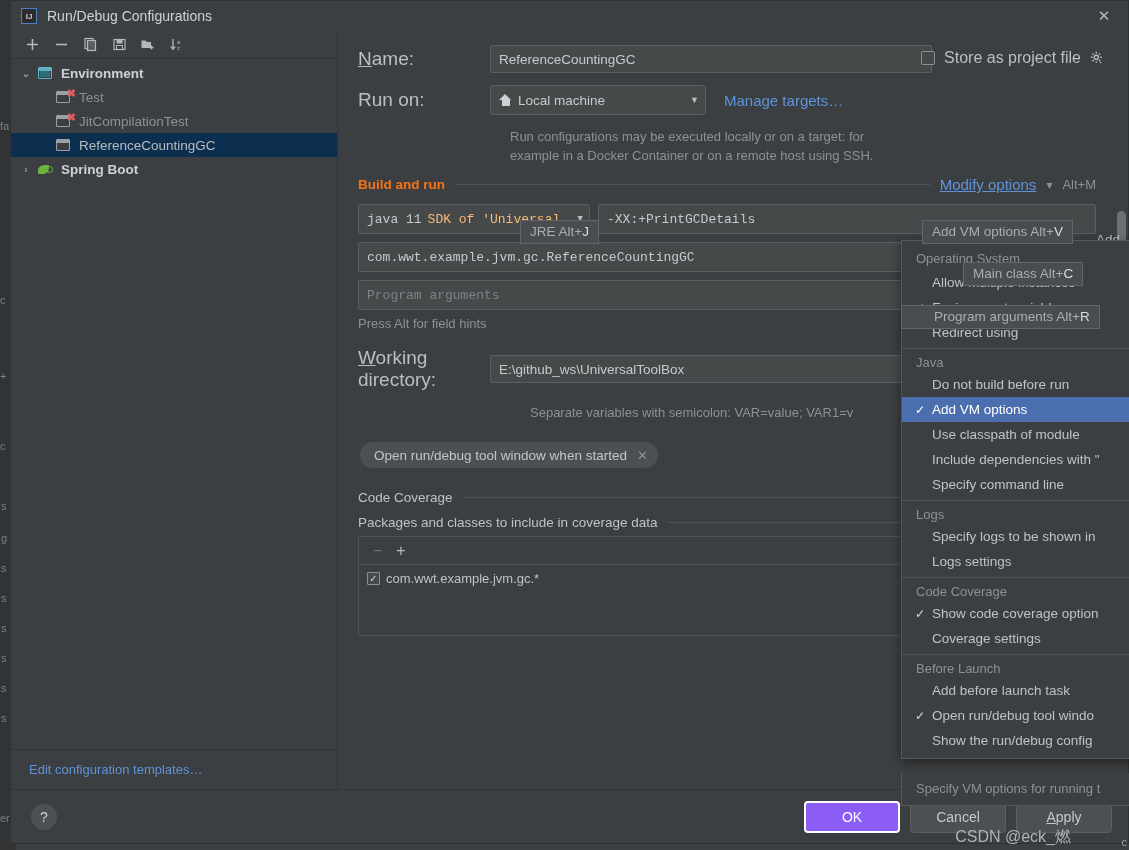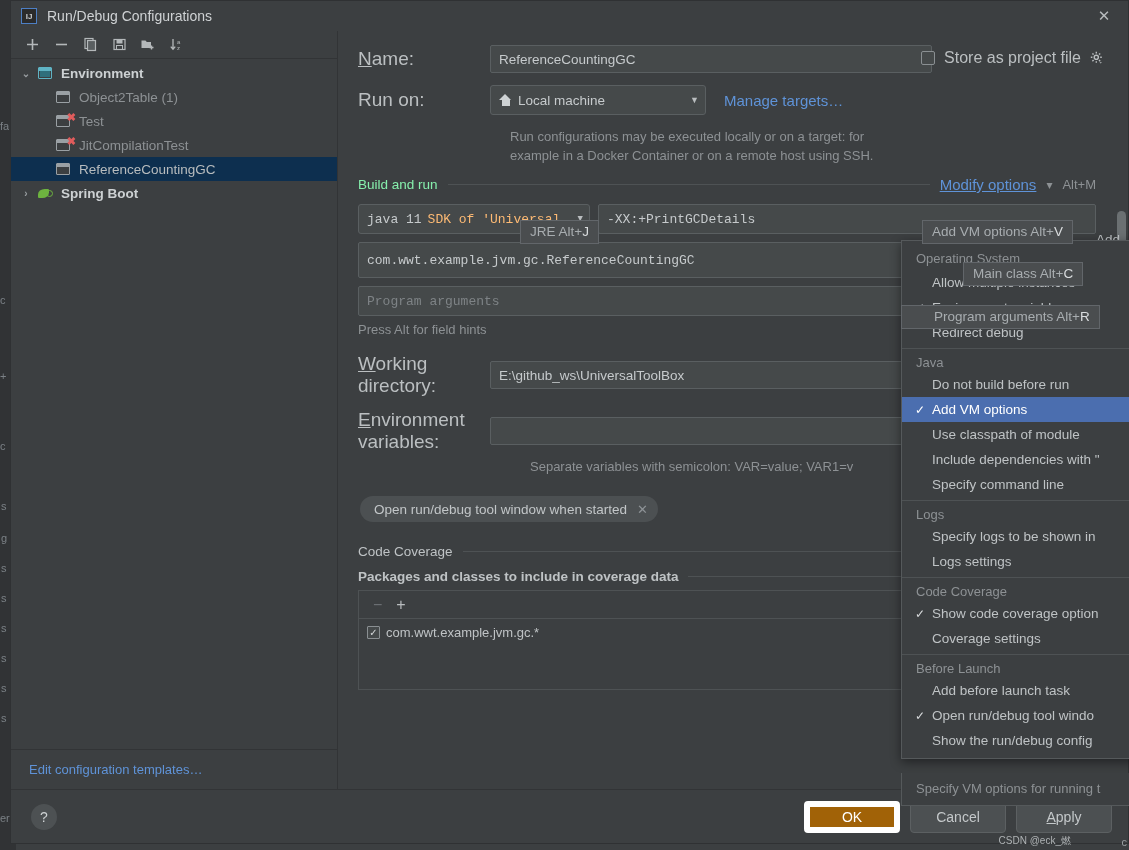--- a/index.html
+++ b/index.html
@@ -203,21 +203,21 @@
     background:#cdd1d3;
   }
 
   .link { color:#5f93d8; font-size:15px; cursor:pointer; text-decoration:none; }
   .hint { font-size:13px; color:#8d9194; line-height:19px; }
 
   .sep-head {
     display:flex; align-items:center; gap:10px; margin: 6px 20px 10px 20px;
   }
   .sep-head .t { font-size:13.5px; color:#bfc3c5; white-space:nowrap; }
-  .sep-head .t.bold { font-weight:normal; color:#86efac;}
+  .sep-head .t.bold { font-weight:bold; color:#f97316;}
   .sep-head .line { flex:1 1 auto; height:1px; background:#4e5254; }
 
   .tooltip {
     position:absolute; z-index: 30;
     background:#4a4d4f; border:1px solid #62666a;
     color:#a8adb0; font-size:13.5px;
     padding: 3px 9px 4px 9px; white-space:nowrap;
   }
   .tooltip b { color:#d9dcde; font-weight:normal; }
 
@@ -310,27 +310,27 @@
     display:flex; align-items:center; justify-content:center;
     font-size:14px; cursor:pointer;
   }
   #btn-group { margin-left:auto; display:flex; gap:10px; align-items:center; }
   .btn {
     min-width: 96px; height:32px;
     border-radius:4px; font-size:14px;
     display:flex; align-items:center; justify-content:center;
     cursor:pointer;
   }
-  .btn.primary { background:#a16207; color:#ffffff; border:6px solid #ffffff; }
+  .btn.primary { background:#8b5cf6; color:#ffffff; border:2px solid #ffffff; }
   .btn.normal { background:#4c5052; color:#c4c8ca; border:1px solid #5c6062; }
   .btn.normal u { text-decoration: underline; }
 
   .watermark {
     position:absolute; right: 58px; bottom: 2px;
-    font-size:10px; color:#aeb2b4; white-space:nowrap;
+    font-size:16px; color:#aeb2b4; white-space:nowrap;
     z-index: 40;
   }
   .watermark-edge {
     position:absolute; right: 2px; bottom: 2px;
     font-size:11px; color:#9ba0a3;
     z-index: 40;
   }
   .vmhint-overlay {
     position:absolute; z-index:25;
     left: 901px; bottom: 44px; width: 238px;
@@ -413,26 +413,20 @@
       <div id="config-tree">
 
         <div class="tree-row group">
           <span class="twisty">⌄</span>
           <span class="node-icon">
               <span class="icon-window teal"></span>
             </span>
           <span style="margin-left:6px;">Environment</span>
         </div>
 
-        <div class="tree-row child dim">
-          <span class="node-icon">
-              <span class="icon-window"></span>
-            </span>
-          <span>Object2Table (1)</span>
-        </div>
 
         <div class="tree-row child dim">
           <span class="node-icon">
             <span class="icon-window"></span>
               <span class="err-x">✖</span>
           </span>
           <span>Test</span>
         </div>
 
         <div class="tree-row child dim">
@@ -514,53 +508,49 @@
         <div style="display:flex; gap:8px; margin: 0 20px 8px 20px;">
           <div class="combo" style="width:232px; font-family:'Liberation Mono', monospace; font-size:13px;">
             <span>java 11</span>
             <span style="color:#fdba74;text-align:right;">SDK of 'Universal</span>
             <span class="caret">▼</span>
           </div>
           <div class="txtfield mono" style="flex:1 1 auto; height:30px;">-XX:+PrintGCDetails</div>
         </div>
 
         <div style="margin: 0 20px 8px 20px;">
-          <div class="txtfield mono" style="height:36px;font-family:Liberation Mono, monospace;">com.wwt.example.jvm.gc.ReferenceCountingGC</div>
+          <div class="txtfield mono" style="height:30px;font-family:Liberation Mono, monospace;">com.wwt.example.jvm.gc.ReferenceCountingGC</div>
         </div>
 
         <div style="margin: 0 20px 4px 20px;">
           <div class="txtfield mono ph" style="height:30px;">Program arguments</div>
         </div>
 
         <div class="hint" style="margin: 0 20px 14px 20px;">Press Alt for field hints</div>
 
         <div class="row">
           <div class="lbl"><u>W</u><span>orking directory:</span></div>
           <div class="txtfield" style="flex:1 1 auto; margin-right:20px;">E:\github_ws\UniversalToolBox</div>
         </div>
 
-        <div class="row" style="margin-bottom:4px;">
-          <div class="lbl"><u>E</u><span>nvironment variables:</span></div>
-          <div class="txtfield" style="flex:1 1 auto; margin-right:20px;"></div>
-        </div>
         <div class="hint" style="margin: 0 0 20px 192px;">Separate variables with semicolon: VAR=value; VAR1=v</div>
 
         <div style="margin: 16px 0 22px 22px;">
           <span class="tag-chip">
             <span>Open run/debug tool window when started</span>
             <span class="x">✕</span>
           </span>
         </div>
 
         <div class="sep-head">
           <span class="t">Code Coverage</span>
           <span class="line"></span>
         </div>
 
-        <div class="sep-head" style="margin-bottom:4px;font-weight:bold;">
+        <div class="sep-head" style="margin-bottom:4px;">
           <span class="t">Packages and classes to include in coverage data</span>
           <span class="line"></span>
         </div>
 
         <div class="cov-box">
           <div class="cov-toolbar">
             <span class="dis">−</span>
             <span class="act">+</span>
           </div>
           <div class="cov-list">
@@ -601,21 +591,21 @@
   <div class="mi">
     <span class="chk"></span>
     <span>Allow multiple instances</span>
   </div>
   <div class="mi">
     <span class="chk">✓</span>
     <span>Environment variables</span>
   </div>
   <div class="mi">
     <span class="chk"></span>
-    <span>Redirect debug</span>
+    <span>Redirect using</span>
   </div>
 
   <div class="mcat">Java</div>
   <div class="mi">
     <span class="chk"></span>
     <span>Do not build before run</span>
   </div>
   <div class="mi sel">
     <span class="chk">✓</span>
     <span>Add VM options</span>

